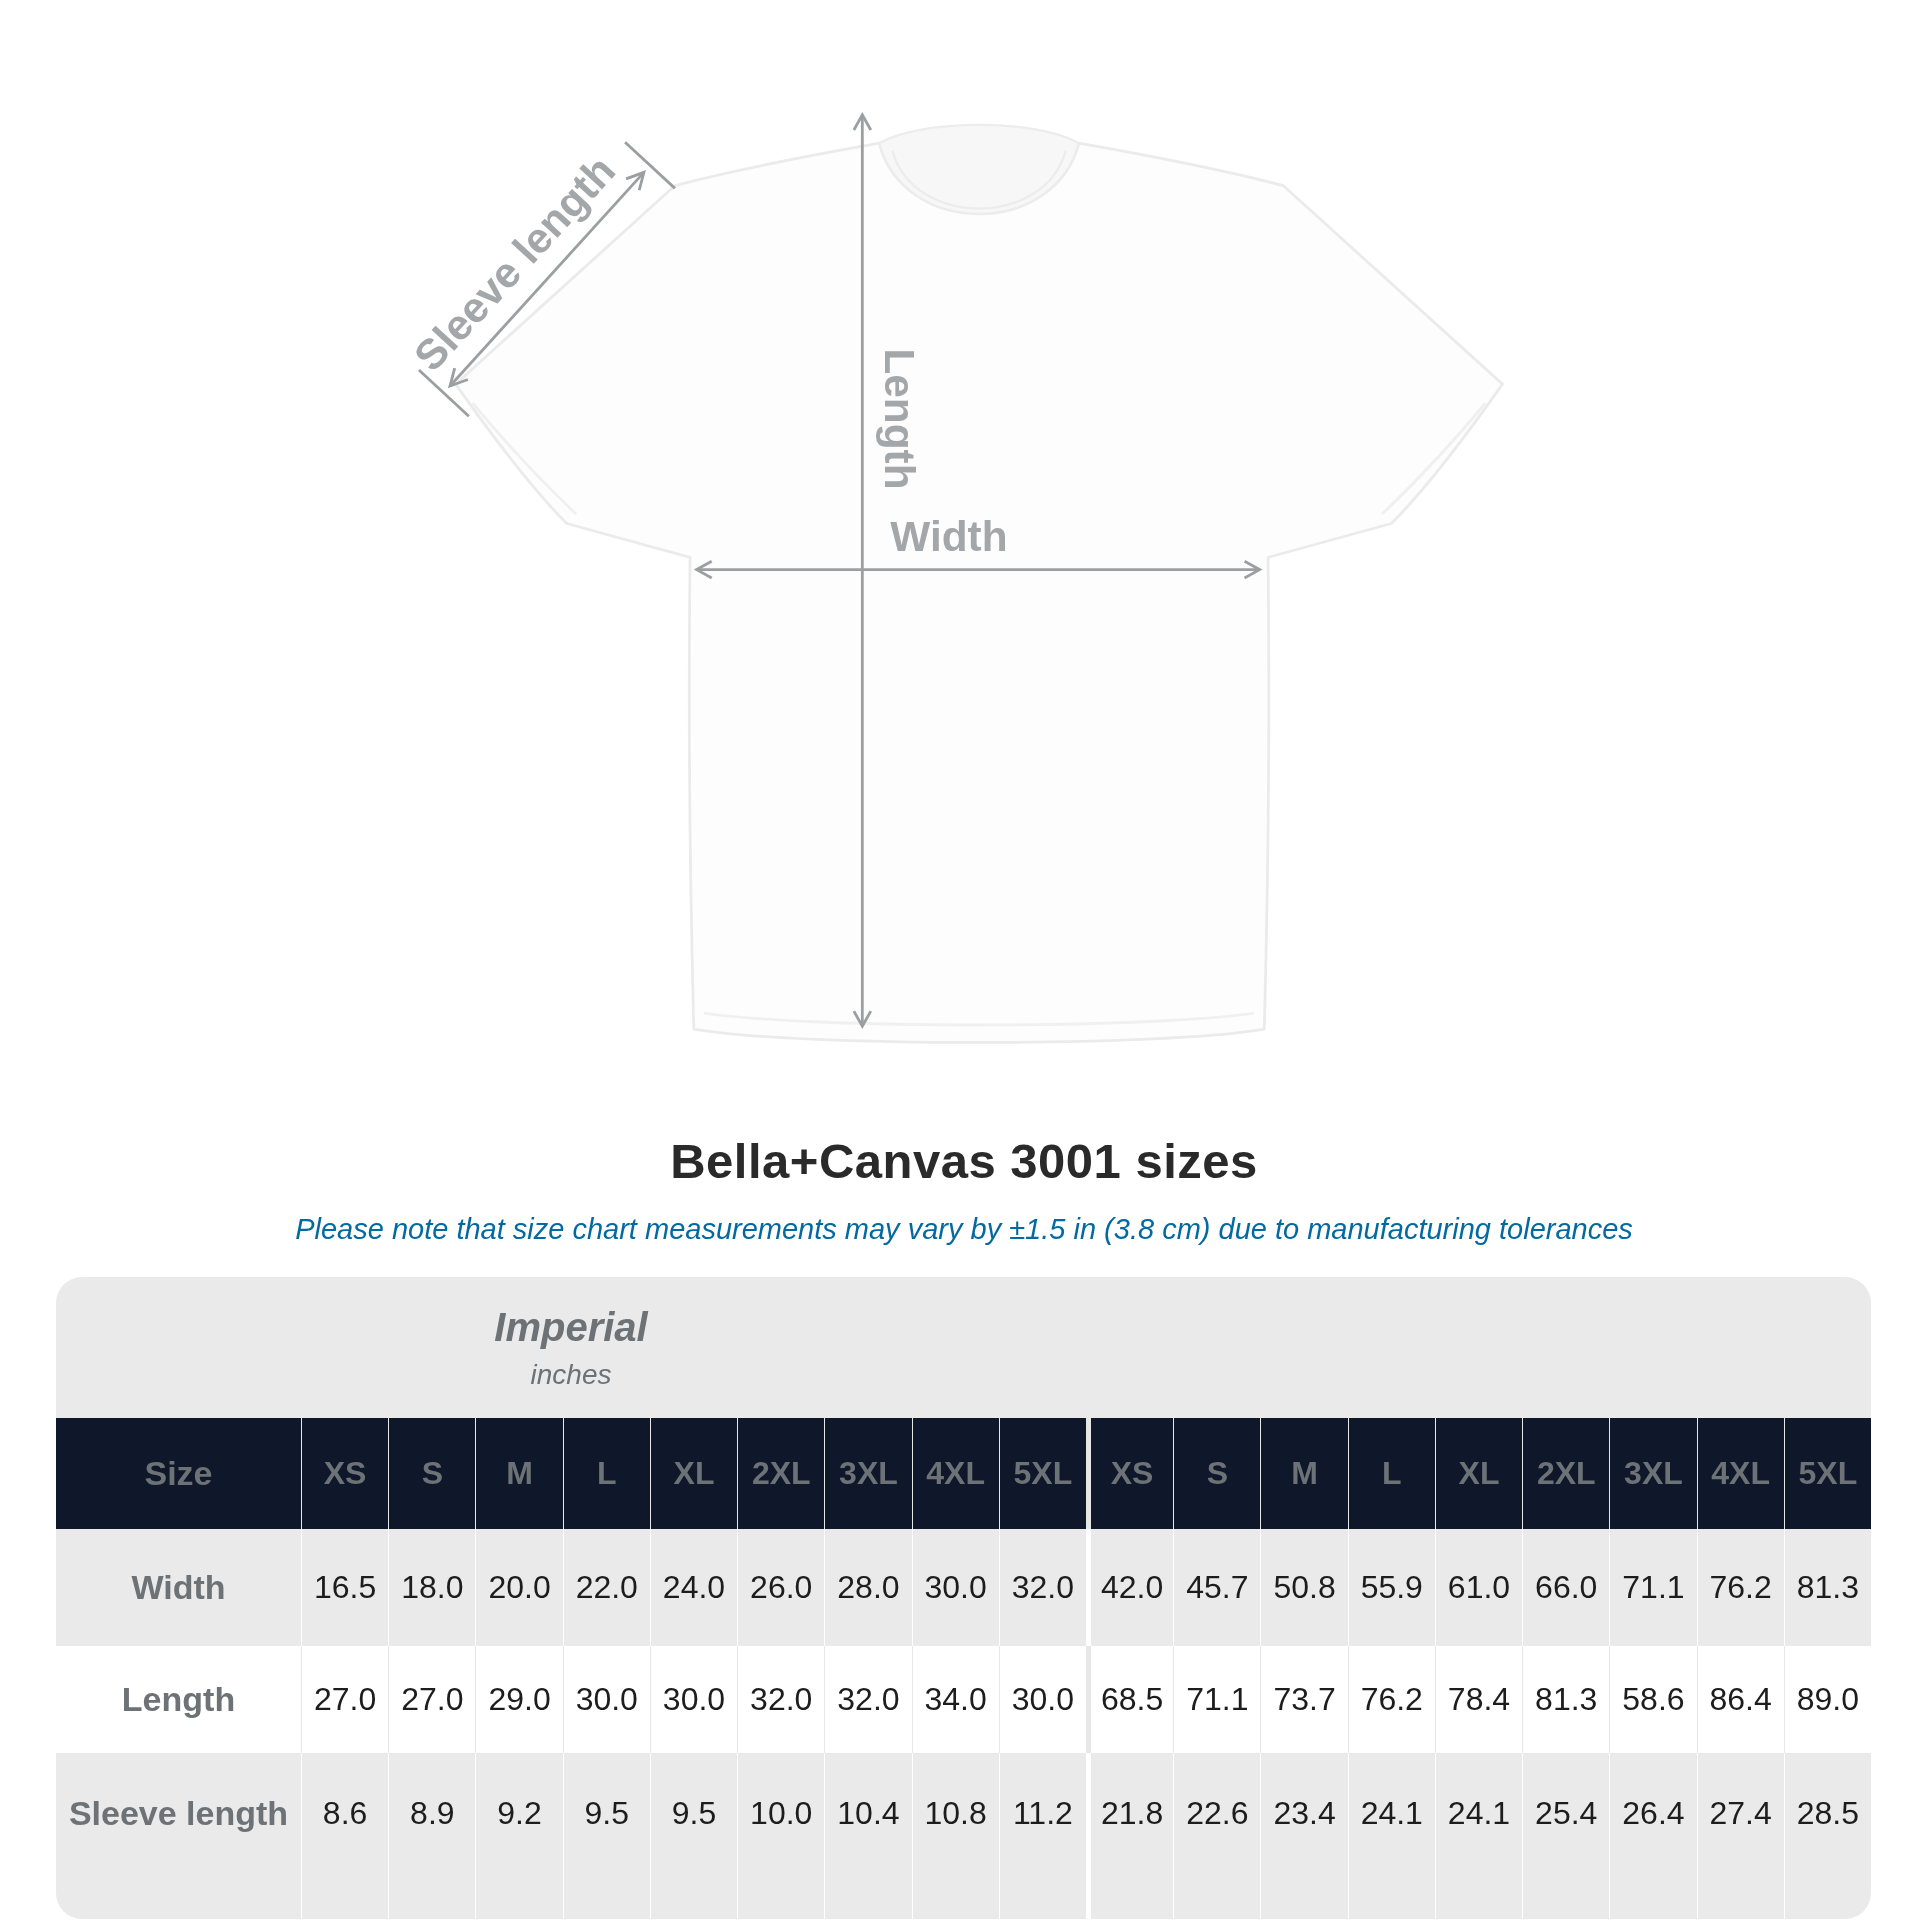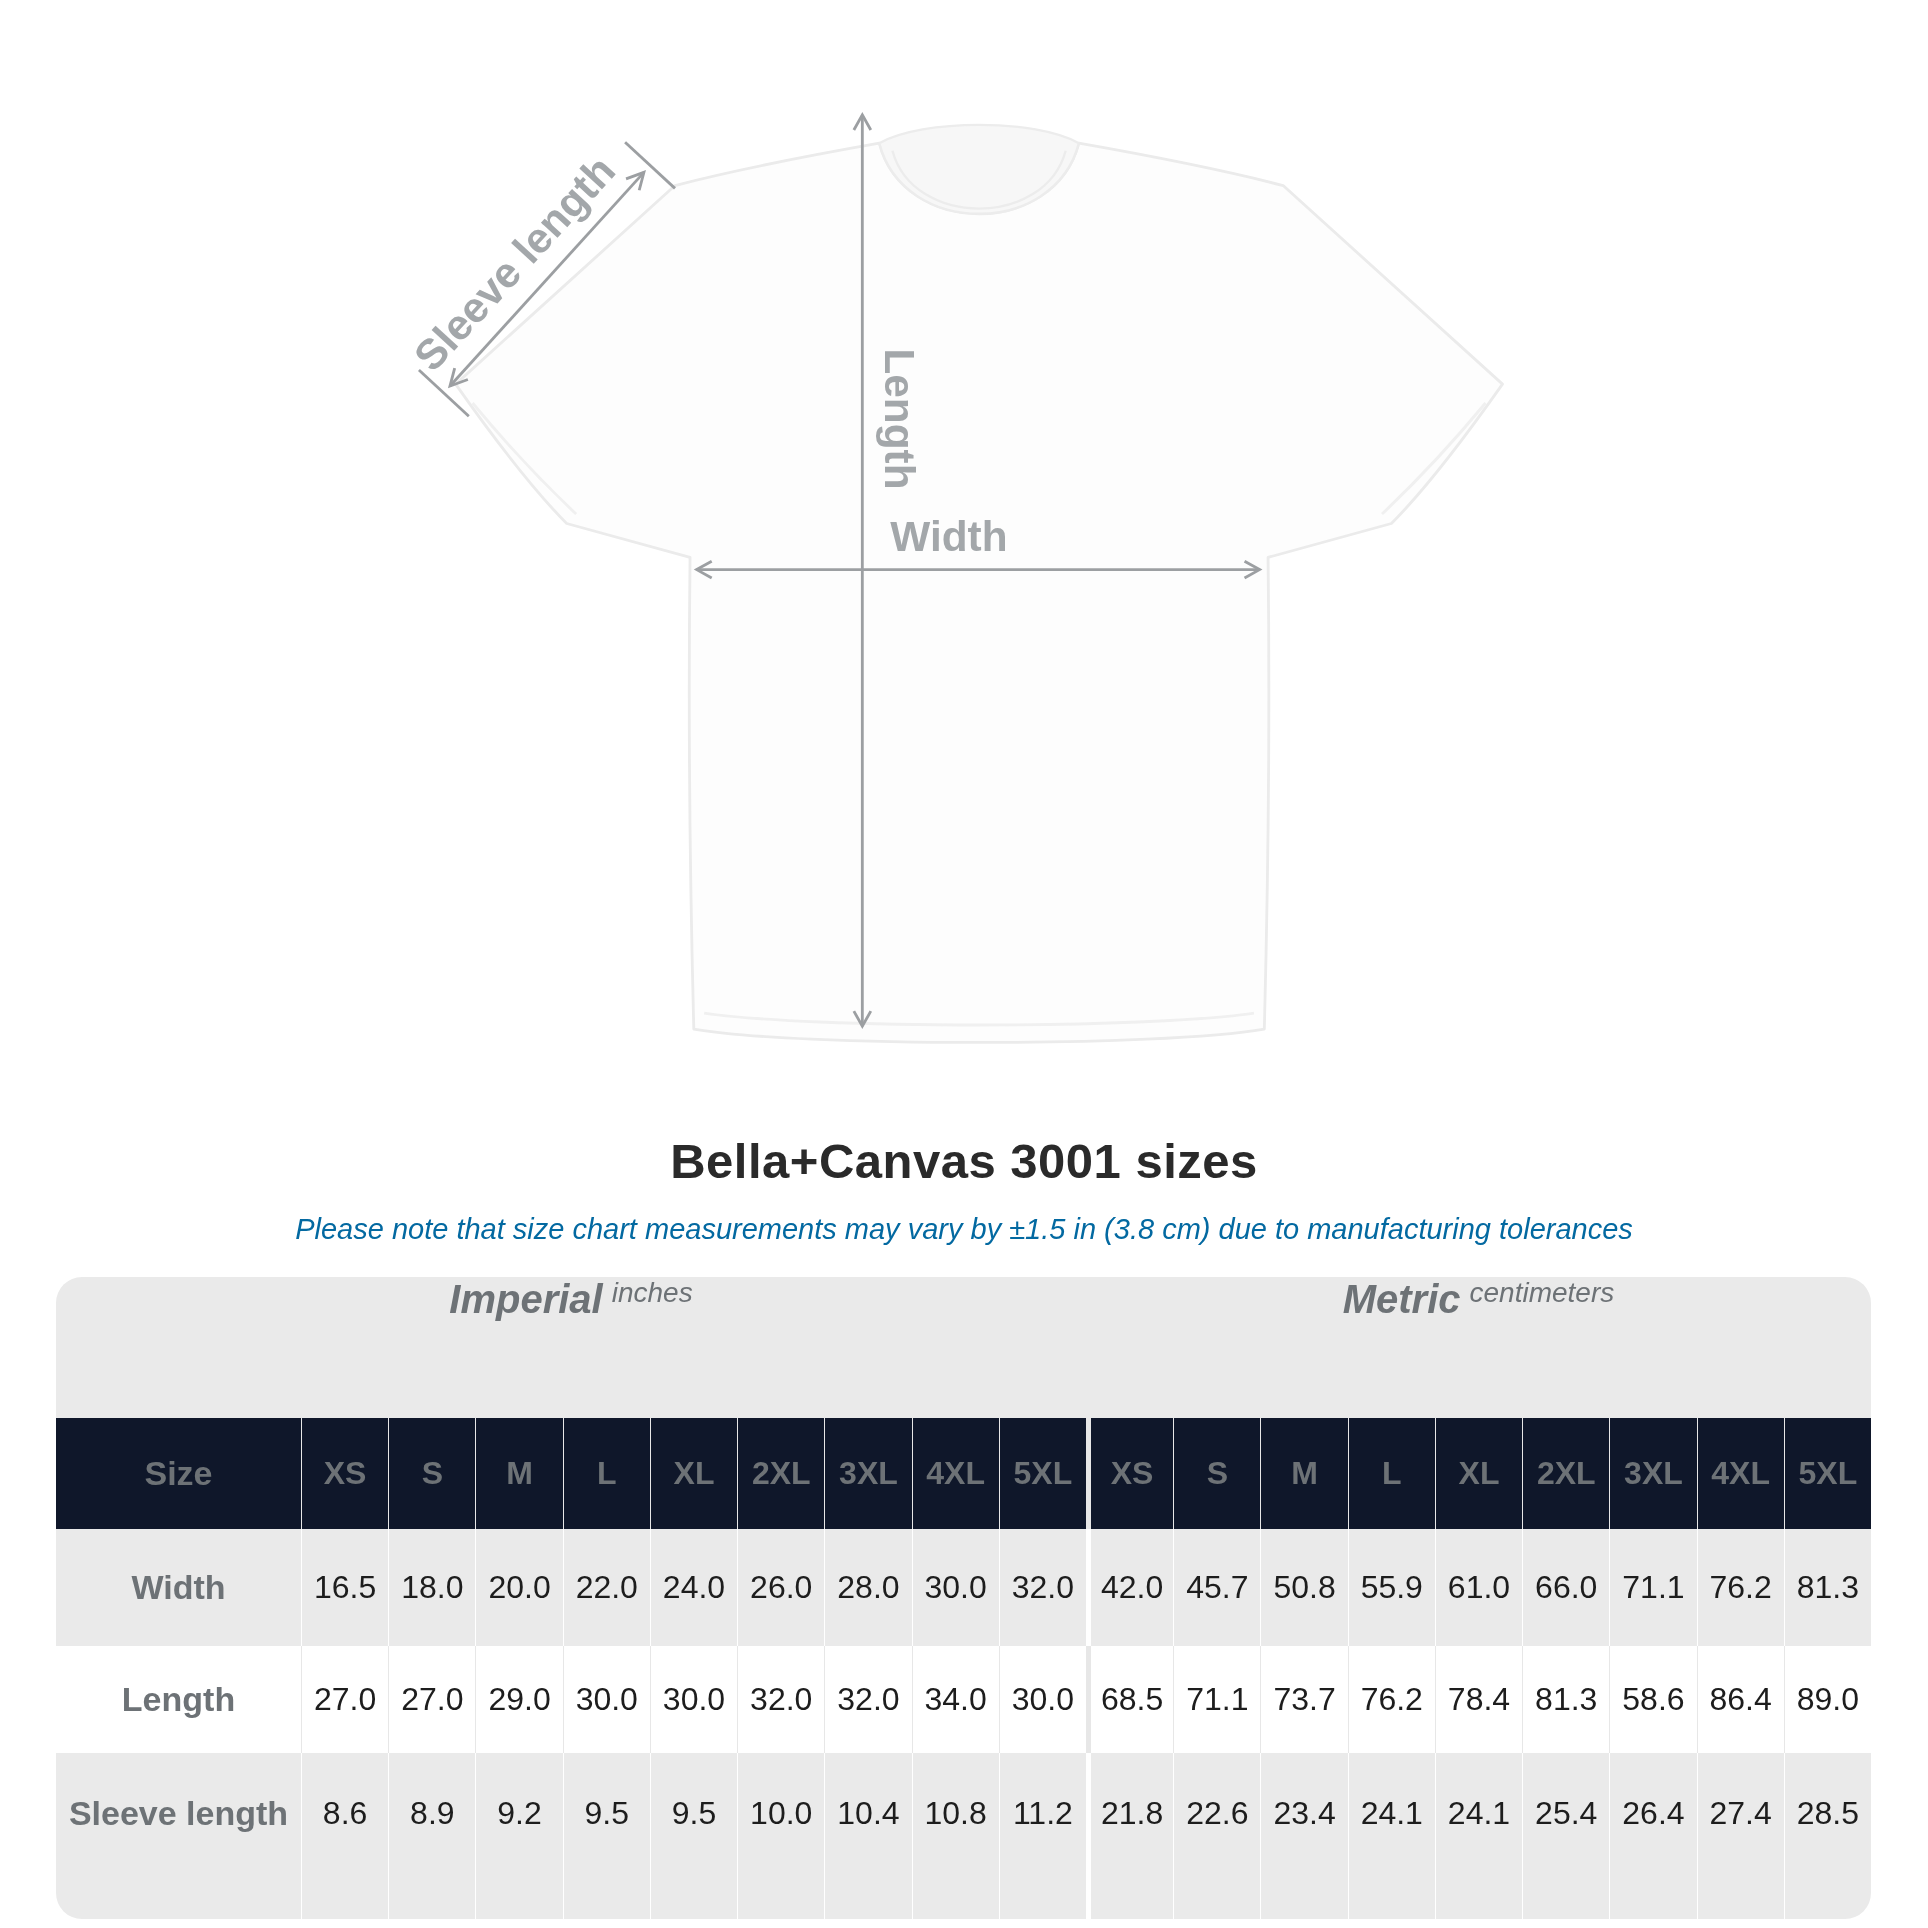--- a/index.html
+++ b/index.html
@@ -19,21 +19,21 @@
   .subtitle{
     position:absolute;left:0;top:1213px;width:100%;text-align:center;
     font-size:29px;font-style:italic;color:#0369a1;
   }
   
   .tablewrap{
     position:absolute;left:56px;top:1277px;width:1815px;height:642px;
     border-radius:26px;overflow:hidden;background:#ffffff;
   }
   .unit-band{display:flex;height:141px;background:#eaeaea;}
-  .unit-cell{display:flex;align-items:flex-start;justify-content:center;gap:9px;}
+  .unit-cell{display:flex;flex-direction:column;align-items:center;justify-content:center;gap:9px;}
   .unit-imperial{width:1030px;}
   .unit-metric{width:785px;}
   .unit-title{font-size:40px;font-weight:bold;font-style:italic;color:#6d7276;}
   .unit-sub{font-size:28px;font-style:italic;color:#6d7276;}
   .grid{display:grid;grid-template-columns:245px repeat(18,1fr);}
   .row-size{height:111px;background:#0f172a;}
   .row-width{height:117px;background:#eaeaea;}
   .row-length{height:107px;background:#ffffff;}
   .row-sleeve{height:166px;background:#eaeaea;}
   .cell{
@@ -106,24 +106,20 @@
 
   <div class="title">Bella+Canvas 3001 sizes</div>
   <div class="subtitle">Please note that size chart measurements may vary by ±1.5 in (3.8 cm) due to manufacturing tolerances</div>
 
   <div class="tablewrap">
 
     <div class="unit-band">
       <div class="unit-cell unit-imperial">
         <div class="unit-title">Imperial</div>
         <div class="unit-sub">inches</div>
-      </div>
-      <div class="unit-cell unit-metric">
-        <div class="unit-title">Metric</div>
-        <div class="unit-sub">centimeters</div>
       </div>
     </div>
 
     <div class="grid row-size">
       <div class="cell lbl">Size</div>
       <div class="cell hdr">XS</div>
       <div class="cell hdr">S</div>
       <div class="cell hdr">M</div>
       <div class="cell hdr">L</div>
       <div class="cell hdr">XL</div>

